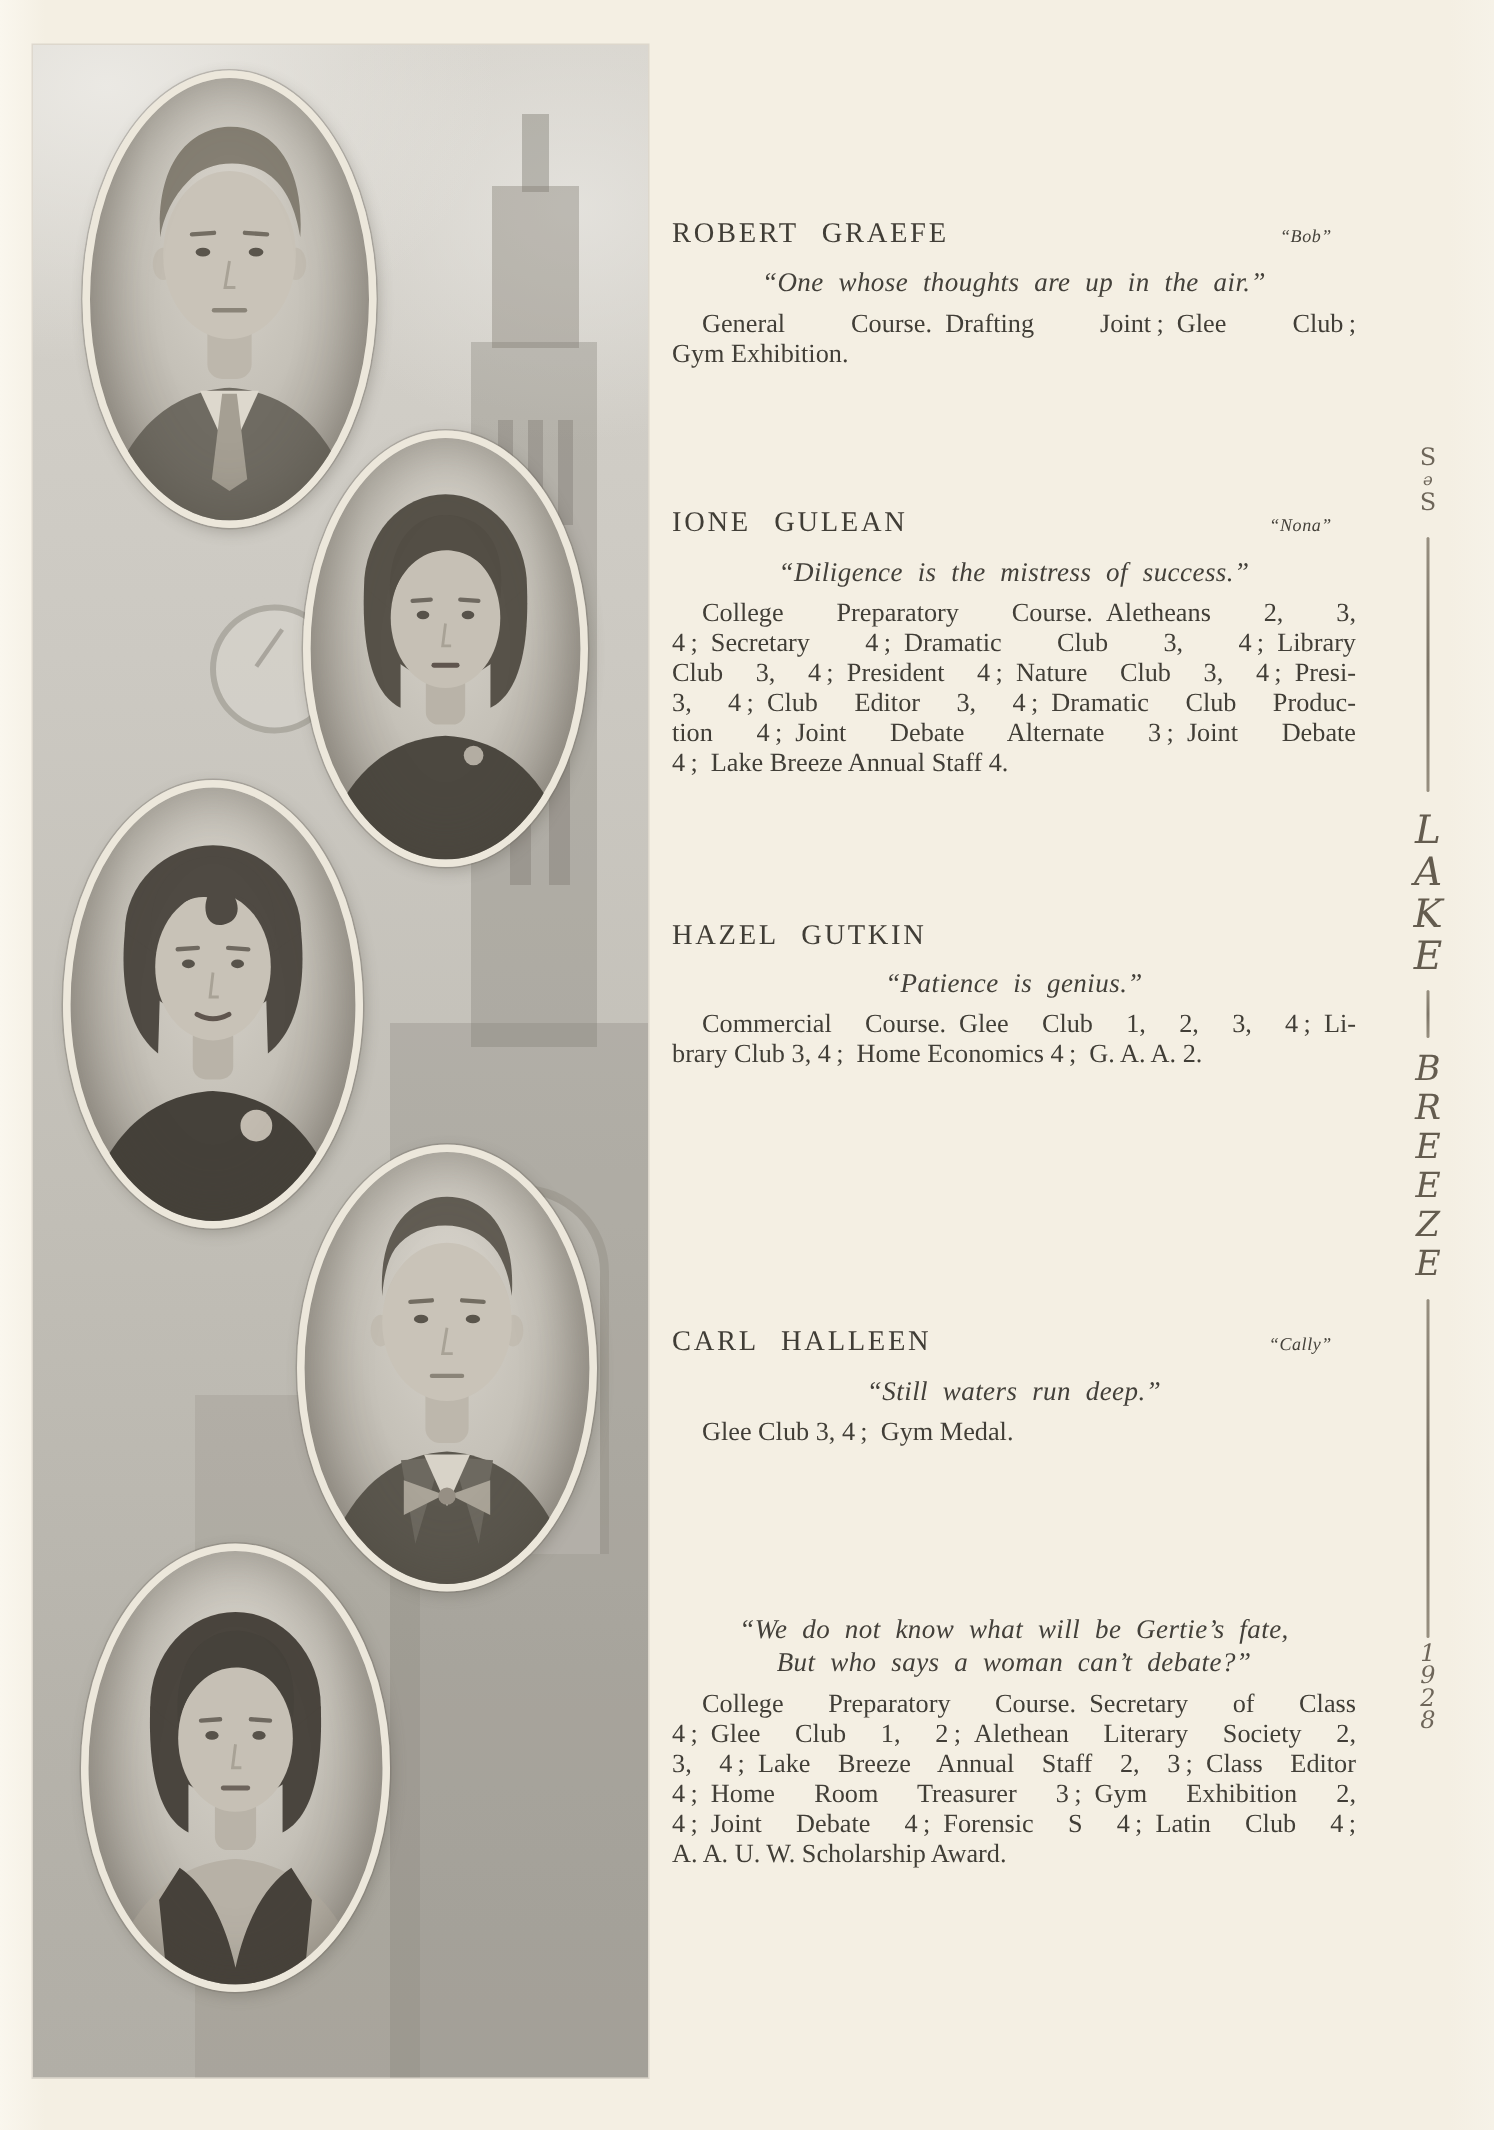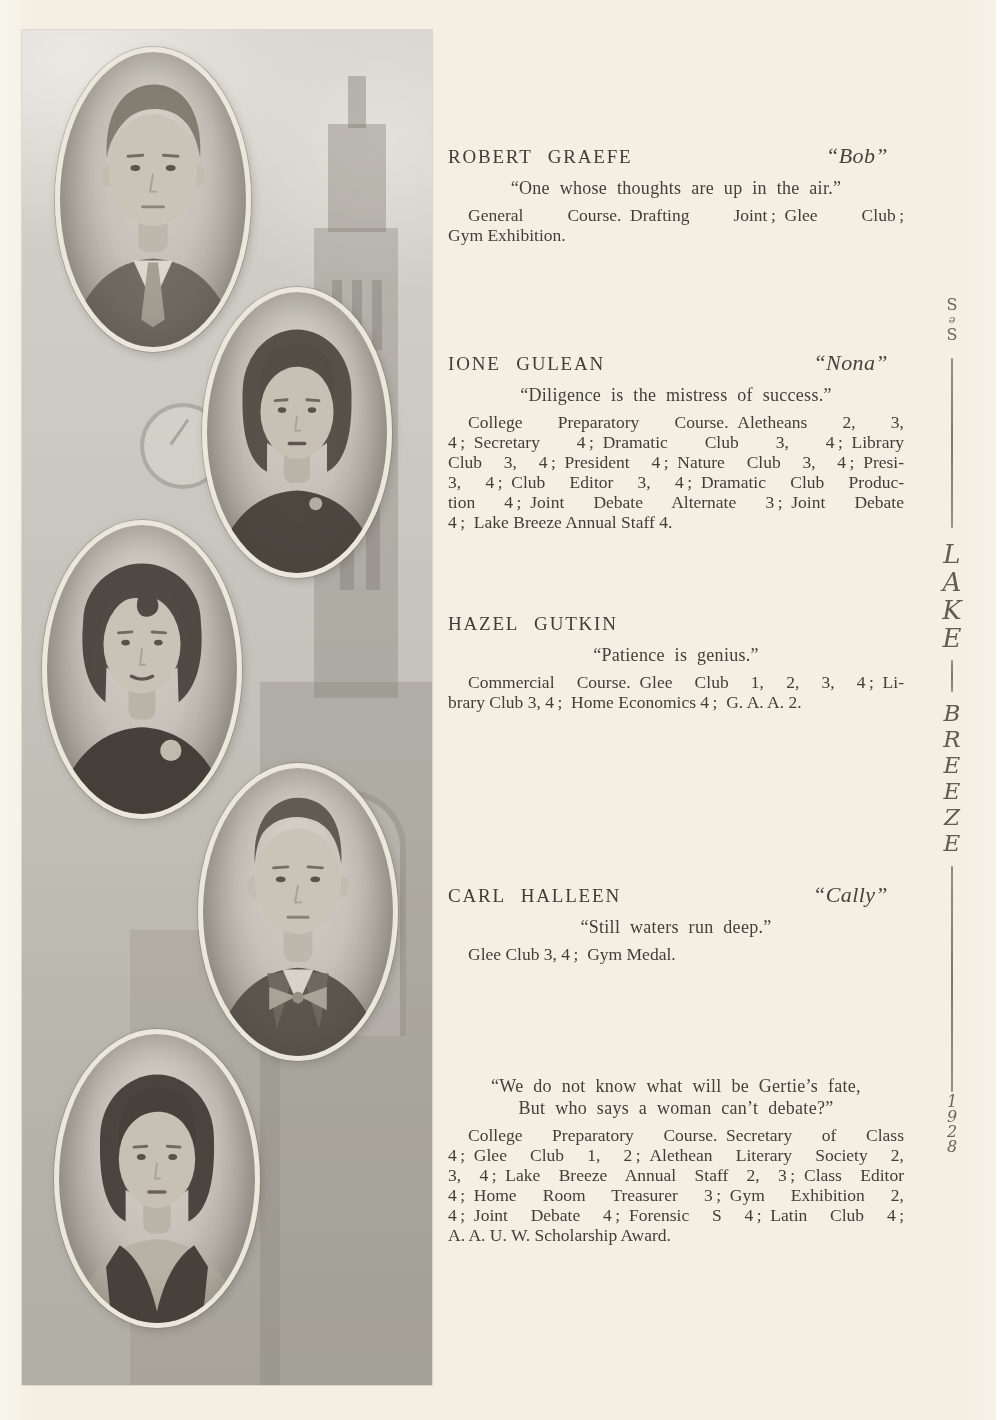--- a/index.html
+++ b/index.html
@@ -66,25 +66,25 @@
   .oval svg{display:block;width:100%;height:100%;}
   .o1{left:33px; top:17px;  width:196px;height:305px;}
   .o2{left:180px;top:257px; width:190px;height:291px;}
   .o3{left:20px; top:490px; width:200px;height:299px;}
   .o4{left:176px;top:733px; width:200px;height:298px;}
   .o5{left:32px; top:999px; width:206px;height:299px;}
 
   
   .entries{position:absolute;left:448px;top:0;width:456px;}
   .entry{position:absolute;left:0;width:456px;}
-  .e0{top:145px}.e1{top:352px}.e2{top:613px}.e3{top:884px}.e4{top:1066px}
+  .e0{top:145px}.e1{top:338px}.e2{top:613px}.e3{top:884px}.e4{top:1066px}
   .name-row{display:flex;justify-content:space-between;align-items:baseline;line-height:22px;}
   .sname{font-size:19px;letter-spacing:1.8px;word-spacing:9px;color:#403d36;}
-  .nick{font-style:italic;font-size:22px;letter-spacing:.4px;padding-right:16px;color:#45423b;}
-  .quote{margin-top:9px;font-size:18px;line-height:22px;
+  .nick{font-style:italic;font-size:12px;letter-spacing:.4px;padding-right:16px;color:#45423b;}
+  .quote{margin-top:9px;font-style:italic;font-size:18px;line-height:22px;
          text-align:center;word-spacing:5px;letter-spacing:.3px;color:#43403a;}
   .activities{margin-top:6px;font-size:17.5px;line-height:20px;color:#413e37;}
   .activities div{text-align:left;}
   .activities div.jl{text-align:justify;text-align-last:justify;}
   .activities div:first-child{text-indent:20px;}
 
   
   .sidebar{position:absolute;left:928px;top:0;width:48px;height:1420px;}
   .vstack{position:absolute;left:0;width:48px;display:flex;flex-direction:column;align-items:center;}
   .mono{top:296px;font-size:16px;line-height:18px;color:#6e665a;font-family:"DejaVu Serif",serif;}

